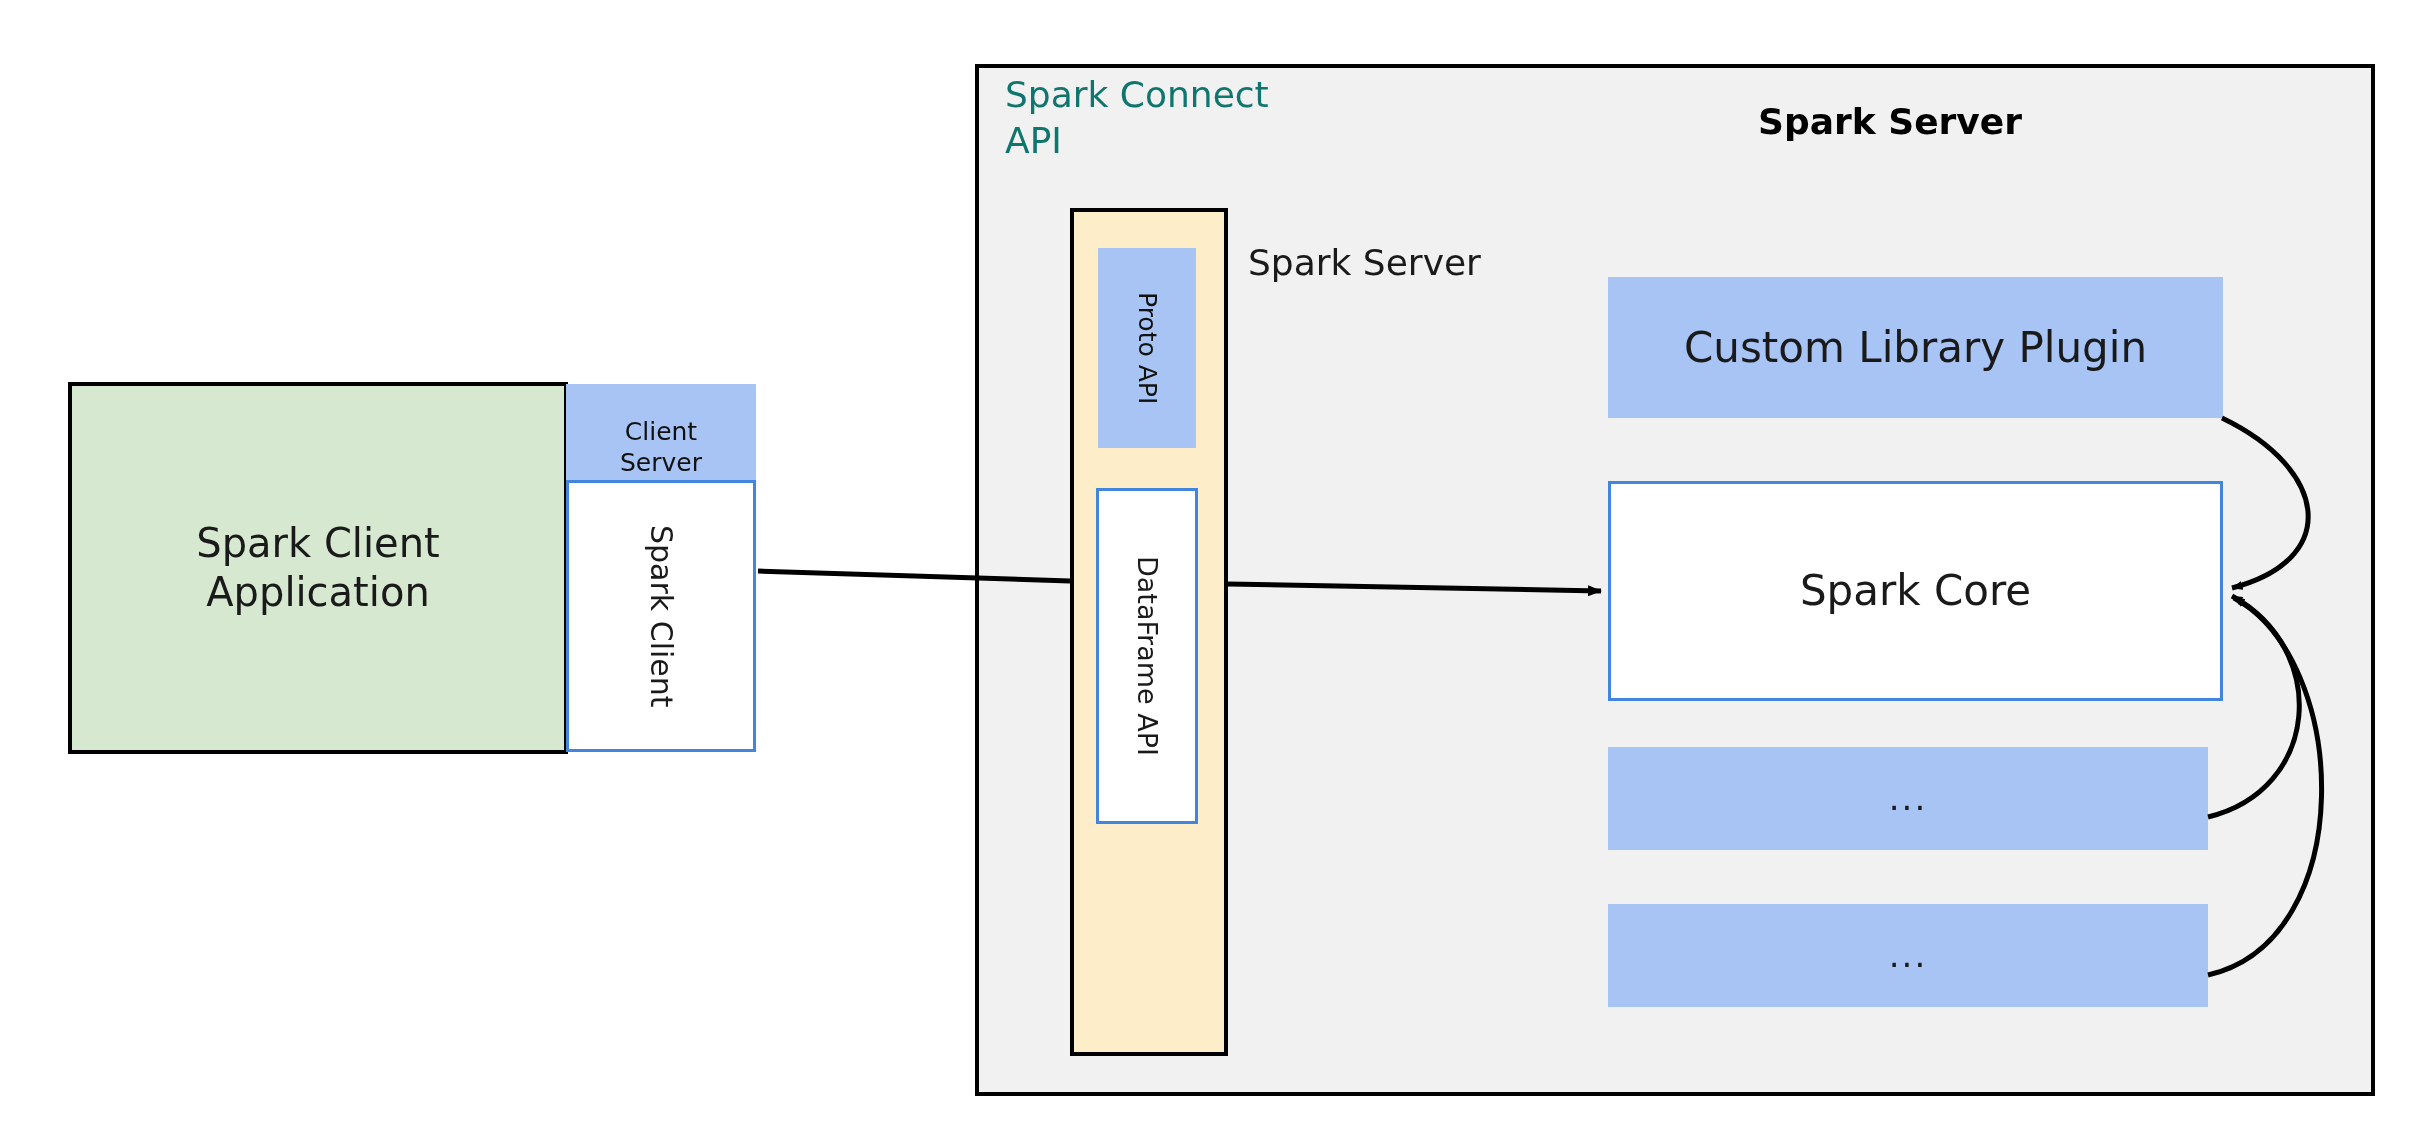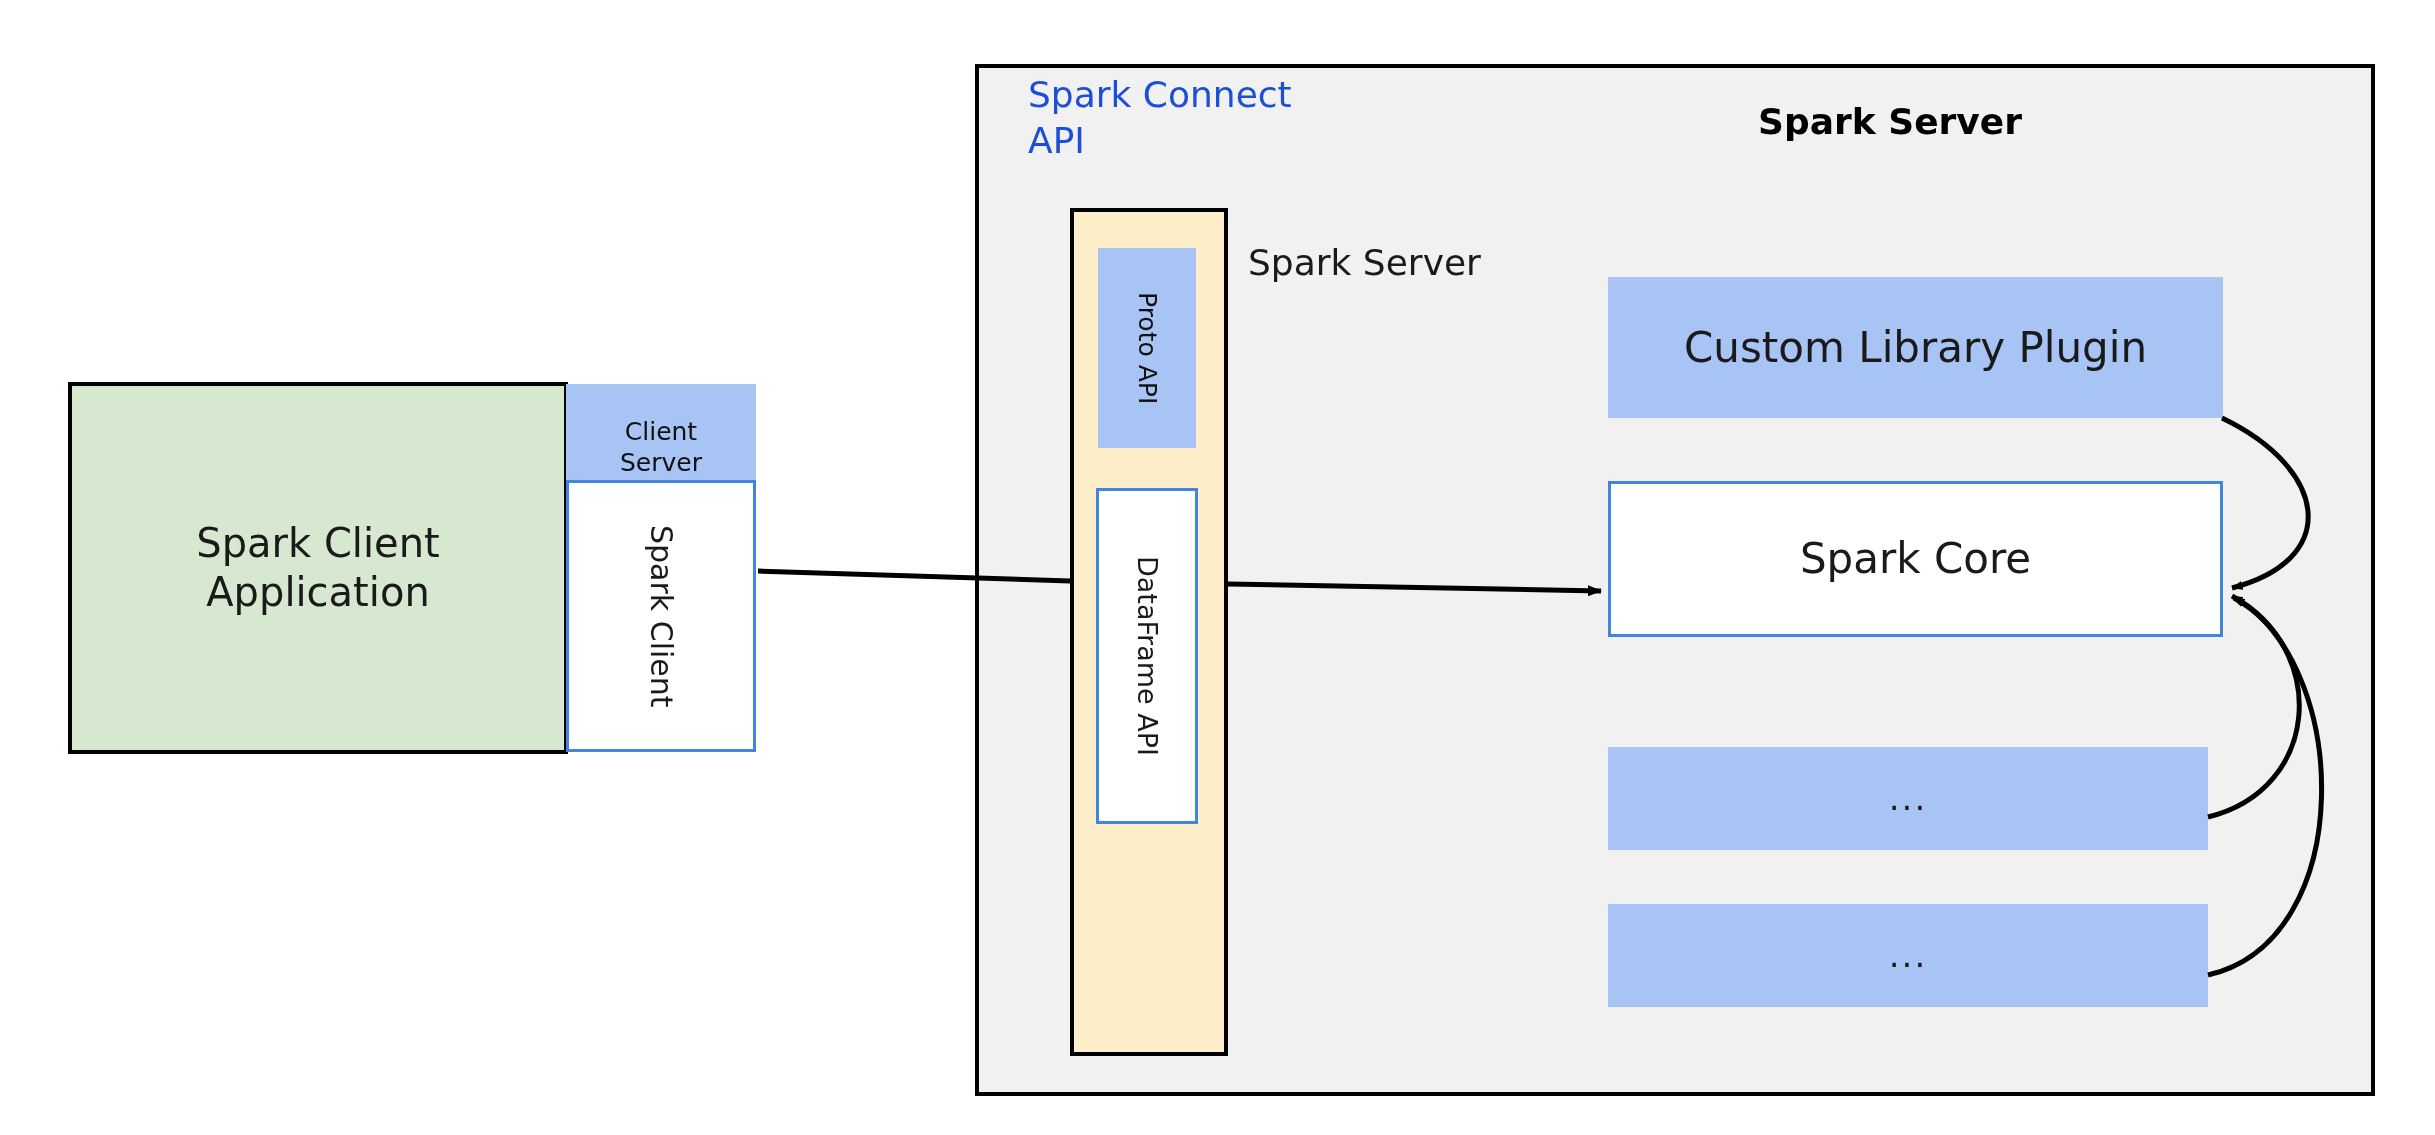--- a/index.html
+++ b/index.html
@@ -74,23 +74,22 @@
     left: 975px; top: 64px;
     width: 1400px; height: 1032px;
     background: #f1f1f1;
     border: 4px solid #000000;
   }
 
   .connect-api-label {
     left: 1005px; top: 72px;
     width: 300px; height: 110px;
     font-size: 36px;
-    color: #1d4ed8;
+    color: #0f766e;
     line-height: 1.28;
-    margin-left: 23px;
   }
 
   .server-title {
     left: 1680px; top: 96px;
     width: 420px; height: 52px;
     font-size: 36px;
     font-weight: bold;
     color: #000000;
   }
 
@@ -135,21 +134,21 @@
     left: 1608px; top: 277px;
     width: 615px; height: 141px;
     background: #a7c4f5;
     font-size: 42px;
     color: #1a1a1a;
     justify-content: center;
   }
 
   .core-box {
     left: 1608px; top: 481px;
-    width: 615px; height: 156px;
+    width: 615px; height: 220px;
     background: #ffffff;
     border: 3px solid #4285dd;
     font-size: 42px;
     color: #1a1a1a;
   }
 
   .dots-box-1 {
     left: 1608px; top: 747px;
     width: 600px; height: 103px;
     background: #a7c4f5;

